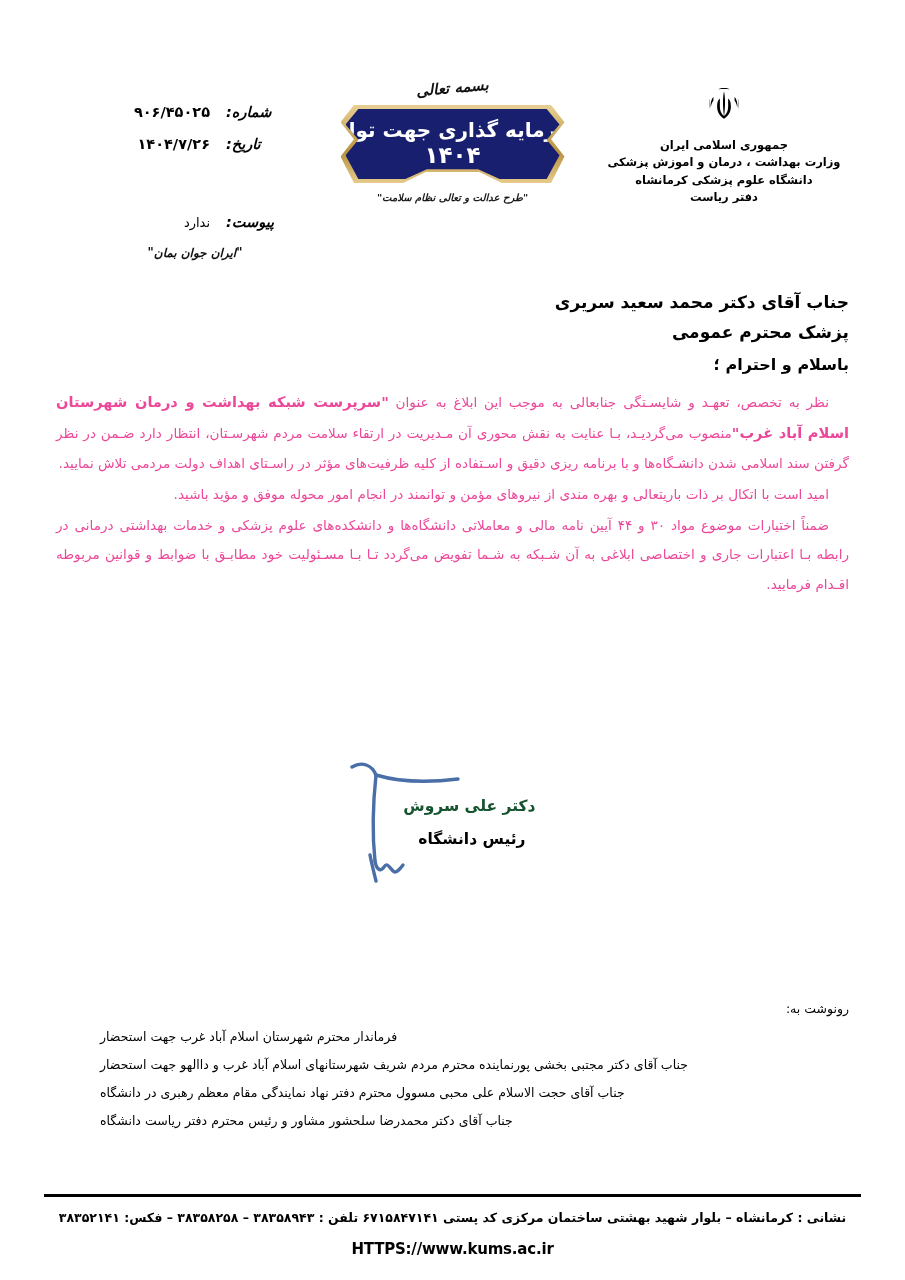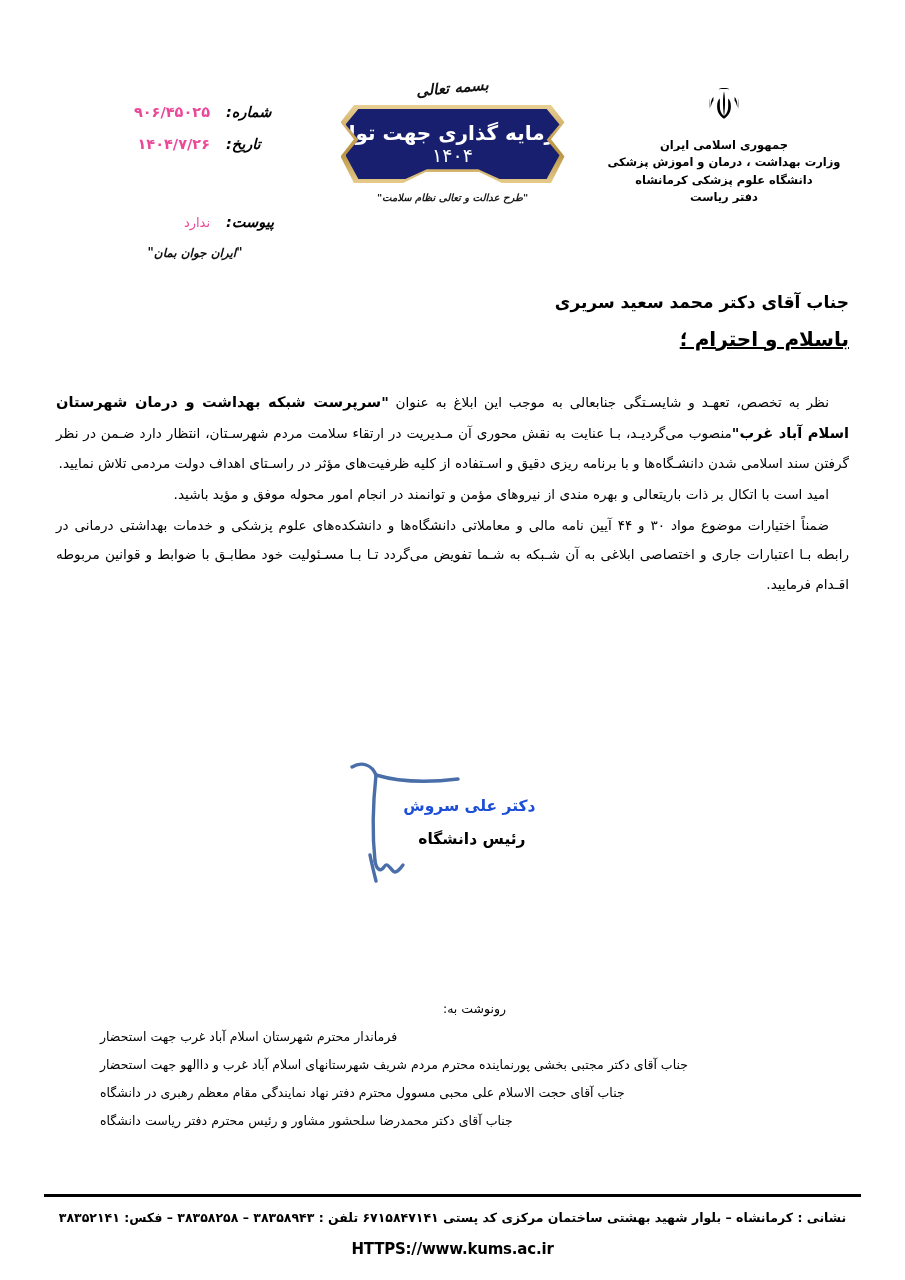--- a/index.html
+++ b/index.html
@@ -105,22 +105,22 @@
   .badge-title {
     color: #ffffff;
     font-size: 20px;
     font-weight: bold;
     line-height: 1.1;
     letter-spacing: -0.3px;
     white-space: nowrap;
   }
   .badge-year {
     color: #ffffff;
-    font-size: 19px;
-    font-weight: normal;
+    font-size: 23px;
+    font-weight: bold;
     line-height: 1.15;
     margin-top: 1px;
   }
   .badge-slogan {
     font-family: "DejaVu Serif", "Liberation Serif", serif;
     font-size: 10px;
     font-style: italic;
     color: #1a1a1a;
     margin-top: 9px;
     font-weight: 600;
@@ -146,21 +146,21 @@
     font-weight: bold;
     width: 74px;
     text-align: left;
     color: #000;
     font-style: italic;
   }
   .meta-value {
     font-size: 14.5px;
     font-weight: bold;
     margin-right: 16px;
-    color: #ec4899;
+    color: #000000;
     direction: ltr;
     unicode-bidi: isolate;
   }
   .meta-value.plain {
     font-weight: normal;
     font-size: 13px;
     direction: rtl;
     margin-top: 47px;
   }
   .motto {
@@ -183,39 +183,38 @@
     left: 56px;
     text-align: right;
   }
   .addressee-line {
     font-size: 17px;
     font-weight: bold;
     line-height: 1.75;
     color: #000;
   }
   .salutation {
-    font-size: 20px;
+    font-size: 16px;
     font-weight: bold;
     line-height: 2.1;
     color: #000;
-    text-decoration: underline;
   }
 
   .body-text {
     position: absolute;
     top: 386px;
     right: 56px;
     left: 56px;
   }
   .para {
     font-size: 13.6px;
     line-height: 2.15;
     text-align: justify;
     text-align-last: right;
-    color: #000000;
+    color: #ec4899;
     margin: 0 0 2px 0;
   }
   .para.indent { text-indent: 20px; }
   .para b { font-weight: bold; font-size: 14.6px; }
 
   
   .signature {
     position: absolute;
     top: 755px;
     left: 0; right: 0;
@@ -230,21 +229,21 @@
     width: 130px;
     height: 128px;
     pointer-events: none;
   }
   .sig-name {
     position: absolute;
     top: 42px;
     right: 32px;
     font-size: 15.5px;
     font-weight: bold;
-    color: #1d4ed8;
+    color: #14532d;
     white-space: nowrap;
   }
   .sig-role {
     position: absolute;
     top: 75px;
     right: 42px;
     font-size: 15.5px;
     font-weight: bold;
     color: #000;
     white-space: nowrap;
@@ -255,21 +254,21 @@
     position: absolute;
     top: 995px;
     right: 56px;
     left: 56px;
     text-align: left;
   }
   .cc-title {
     font-size: 12.5px;
     color: #000;
     line-height: 2.2;
-    text-align: center;
+    text-align: right;
     padding-left: 44px;
   }
   .cc-item {
     font-size: 12.5px;
     color: #000;
     line-height: 2.25;
     text-align: left;
     padding-left: 44px;
   }
 
@@ -351,20 +350,21 @@
       <div class="meta-row">
         <div class="meta-label">پیوست:</div>
         <div class="meta-value plain">ندارد</div>
       </div>
       <div class="motto">"ایران جوان بمان"</div>
     </div>
   </div>
 
   <div class="addressee">
     <div class="addressee-line">جناب آقای دکتر محمد سعید سریری</div>
+    <div class="addressee-line">پزشک محترم عمومی</div>
     <div class="salutation">باسلام و احترام ؛</div>
   </div>
 
   <div class="body-text">
     <p class="para indent"><span>نظر به تخصص، تعهـد و شایسـتگی جنابعالی به موجب این ابلاغ به عنوان </span><b>"سرپرست شبکه بهداشت و درمان شهرستان اسلام آباد غرب"</b><span>منصوب می‌گردیـد، بـا عنایت به نقش محوری آن مـدیریت در ارتقاء سلامت مردم شهرسـتان، انتظار دارد ضـمن در نظر گرفتن سند اسلامی شدن دانشـگاه‌ها و با برنامه ریزی دقیق و اسـتفاده از کلیه ظرفیت‌های مؤثر در راسـتای اهداف دولت مردمی تلاش نمایید.</span></p>
     <p class="para indent">امید است با اتکال بر ذات باریتعالی و بهره مندی از نیروهای مؤمن و توانمند در انجام امور محوله موفق و مؤید باشید.</p>
     <p class="para indent">ضمناً اختیارات موضوع مواد ۳۰ و ۴۴ آیین نامه مالی و معاملاتی دانشگاه‌ها و دانشکده‌های علوم پزشکی و خدمات بهداشتی درمانی در رابطه بـا اعتبارات جاری و اختصاصی ابلاغی به آن شـبکه به شـما تفویض می‌گردد تـا بـا مسـئولیت خود مطابـق با ضوابط و قوانین مربوطه اقـدام فرمایید.</p>
   </div>
 
   <div class="signature">

